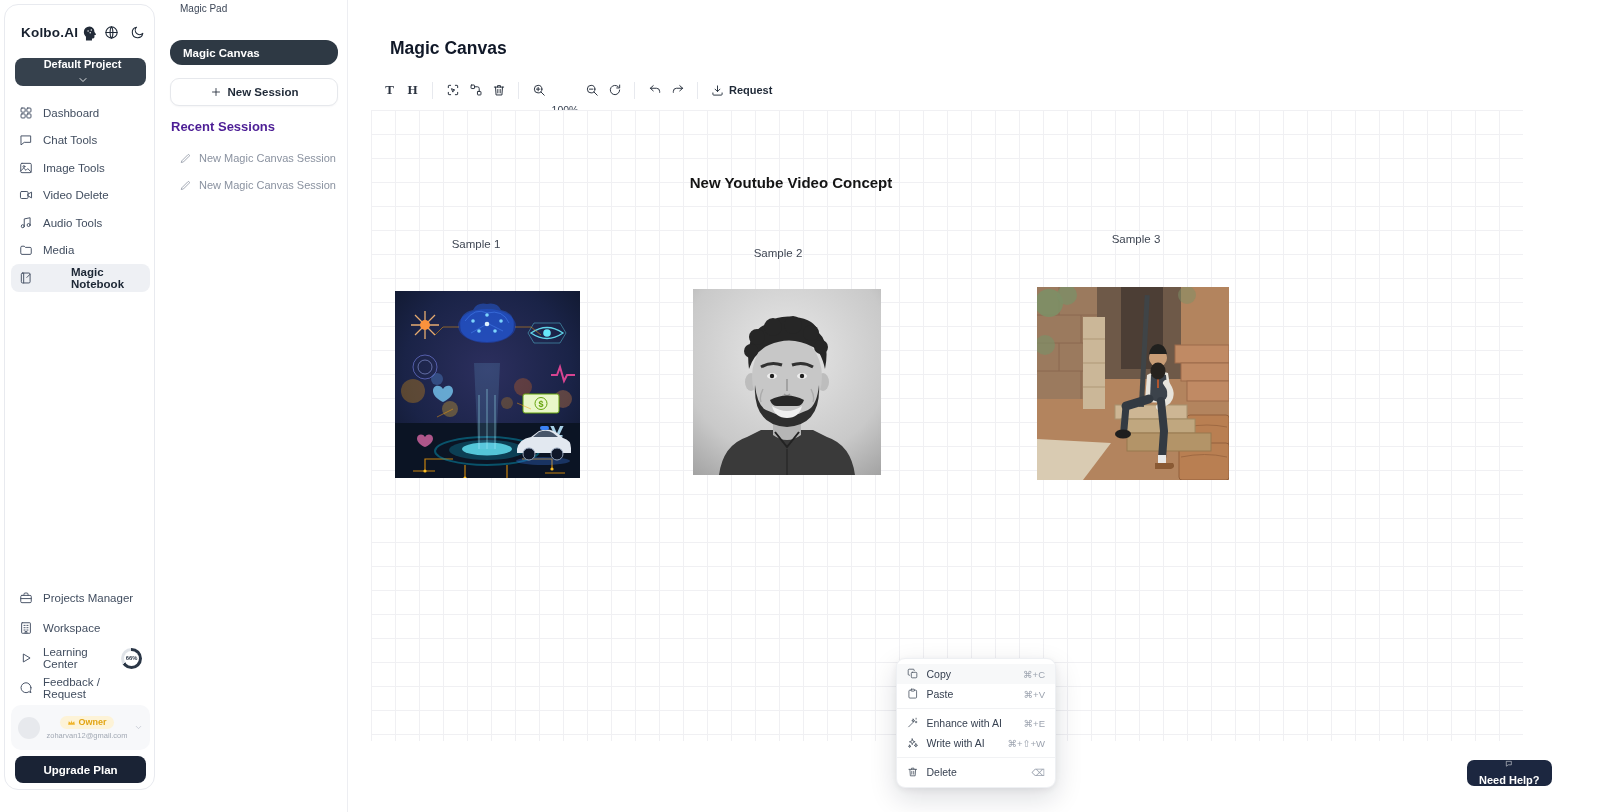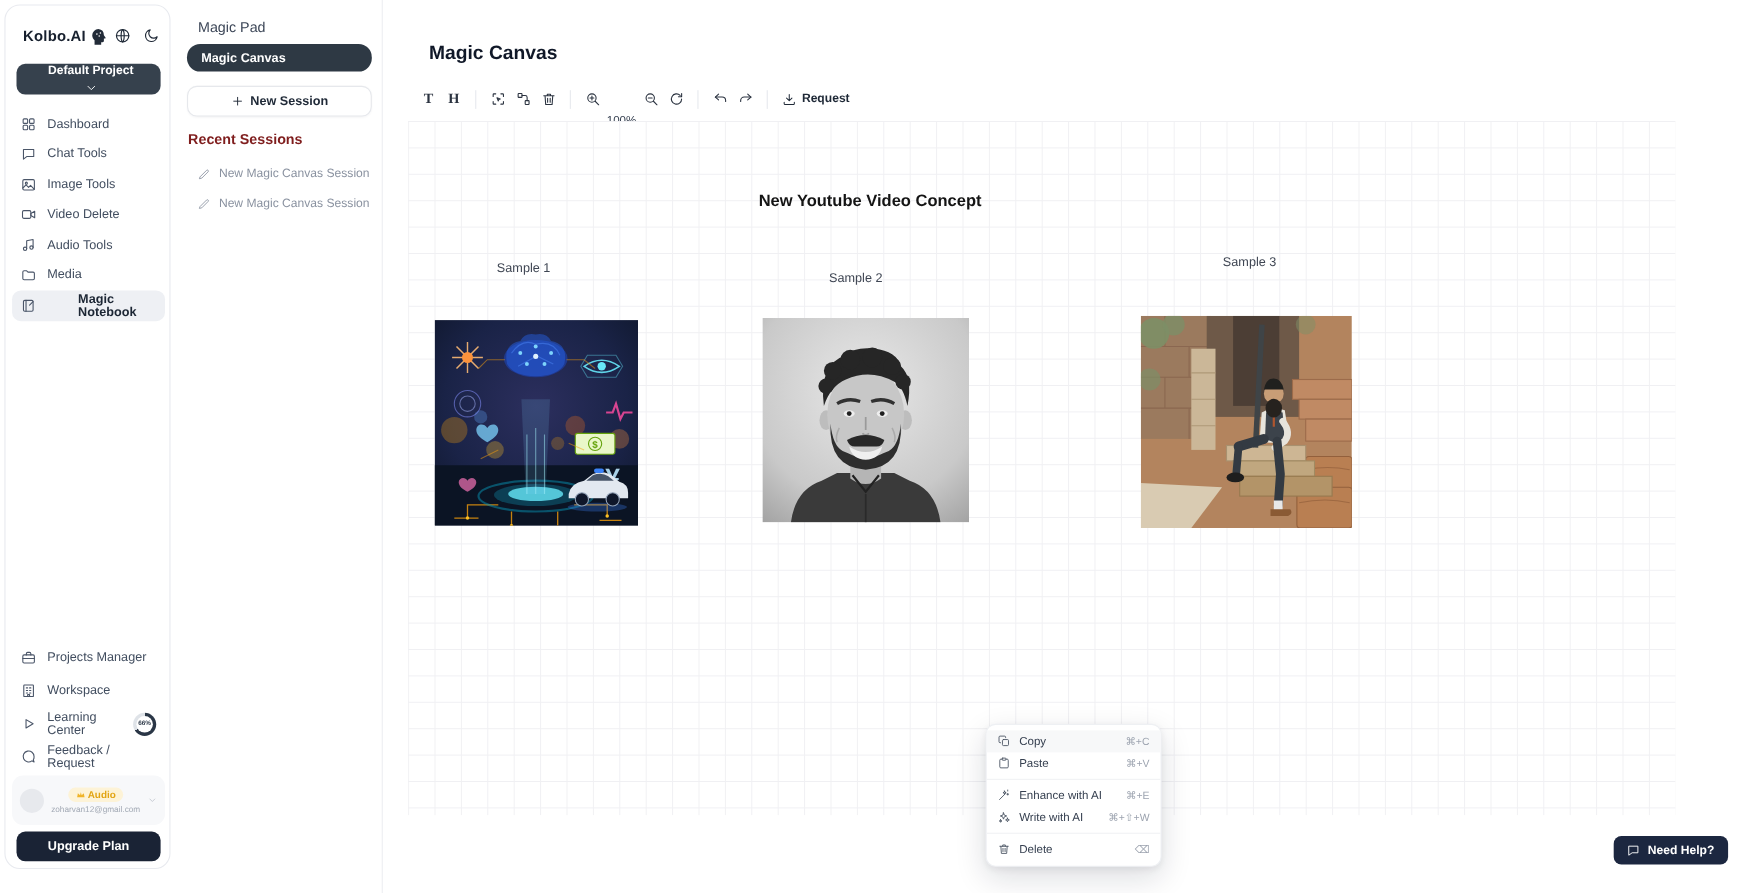--- a/index.html
+++ b/index.html
@@ -53,31 +53,31 @@
   .user-email { font-size:7.5px; color:#a2a9b4; }
   .user-caret { width:9px; height:9px; color:#b6bcc6; flex:none; }
 
   .upgrade-btn { position:absolute; left:10px; top:751px; width:131px; height:27px;
     background:#1a2335; color:#fff; border-radius:8px; font-size:11.5px; font-weight:700;
     display:flex; align-items:center; justify-content:center; cursor:pointer; }
 
   
   .sessions-panel { position:absolute; left:156px; top:0; width:192px; height:812px;
     border-right:1px solid #edeef2; background:#fff; }
-  .magic-pad { position:absolute; left:24px; top:17px; font-size:13px; font-weight:500;
+  .magic-pad { position:absolute; left:24px; top:3px; font-size:10px; font-weight:500;
     color:#3c4657; cursor:pointer; }
   .magic-canvas-pill { position:absolute; left:14px; top:40px; width:168px; height:25px;
     background:#2e3944; border-radius:12px; color:#fff; font-size:11.5px; font-weight:700;
     display:flex; align-items:center; padding-left:13px; cursor:pointer; }
   .new-session-btn { position:absolute; left:14px; top:78px; width:168px; height:28px;
     background:#fff; border:1px solid #e6e8ec; border-radius:9px; box-shadow:0 1px 2px rgba(16,24,40,.04);
     display:flex; align-items:center; justify-content:center; gap:6px; cursor:pointer;
     font-size:11.5px; font-weight:600; color:#1f2937; }
   .new-session-btn svg { width:12px; height:12px; color:#1f2937; }
-  .recent-heading { position:absolute; left:15px; top:119px; font-size:13px; font-weight:700; color:#7f1d1d; }
+  .recent-heading { position:absolute; left:15px; top:119px; font-size:13px; font-weight:700; color:#4c1d95; }
   .session-item { position:absolute; left:24px; width:160px; height:18px; display:flex;
     align-items:center; gap:8px; color:#8a92a0; font-size:11px; cursor:pointer; }
   .session-item svg { width:11px; height:11px; flex:none; }
 
   
   .main { position:absolute; left:348px; top:0; width:1252px; height:812px; }
   .page-title { position:absolute; left:42px; top:38px; font-size:17.5px; font-weight:700; color:#101828; }
 
   .toolbar { position:absolute; left:30px; top:78px; height:24px; display:flex; align-items:center; }
   .tbtn { width:23px; height:23px; display:flex; align-items:center; justify-content:center;
@@ -113,21 +113,21 @@
     box-shadow:0 10px 28px rgba(16,24,40,.14), 0 2px 6px rgba(16,24,40,.06); }
   .ctx-item { height:20px; display:flex; align-items:center; padding:0 10px; gap:8px; cursor:pointer; }
   .ctx-item.hl { background:#f7f8f9; }
   .ctx-item svg { width:11.5px; height:11.5px; color:#4b5563; flex:none; }
   .ctx-label { flex:1; font-size:10.5px; color:#374151; }
   .ctx-short { font-size:9.5px; color:#9ca3af; }
   .ctx-div { height:1px; background:#f1f2f4; margin:4px 0; }
 
   .help-btn { position:absolute; left:1119px; top:760px; height:26px; padding:0 12px;
     background:#1c2740; border-radius:7px; color:#fff; font-size:11px; font-weight:700;
-    display:flex; align-items:center; gap:7px; cursor:pointer; }
+    display:flex; align-items:center; gap:7px; cursor:pointer;flex-direction:column; }
   .help-btn svg { width:12px; height:12px; }
 </style>
 </head>
 <body>
 
 <svg width="0" height="0" style="position:absolute">
   <defs>
     <symbol id="i-globe" viewBox="0 0 24 24">
         <circle cx="12" cy="12" r="9"></circle>
         <path d="M3 12h18M12 3c3 2.6 3 15.4 0 18M12 3c-3 2.6-3 15.4 0 18"></path>
@@ -348,21 +348,21 @@
     </div>
   </div>
 
   <div class="user-card">
     <span class="avatar"></span>
     <span class="user-col">
       <span class="owner-badge">
         <svg viewBox="0 0 24 24">
             <path d="M3 18l1.8-9.5L10 13l2-7 2 7 5.2-4.5L21 18z"></path>
           </svg>
-        <span>Audio</span>
+        <span>Owner</span>
       </span>
       <span class="user-email">zoharvan12@gmail.com</span>
     </span>
     <svg class="ic user-caret">
         <use href="#i-chevd"></use>
       </svg>
   </div>
 
   <div class="upgrade-btn">Upgrade Plan</div>
 </div>

